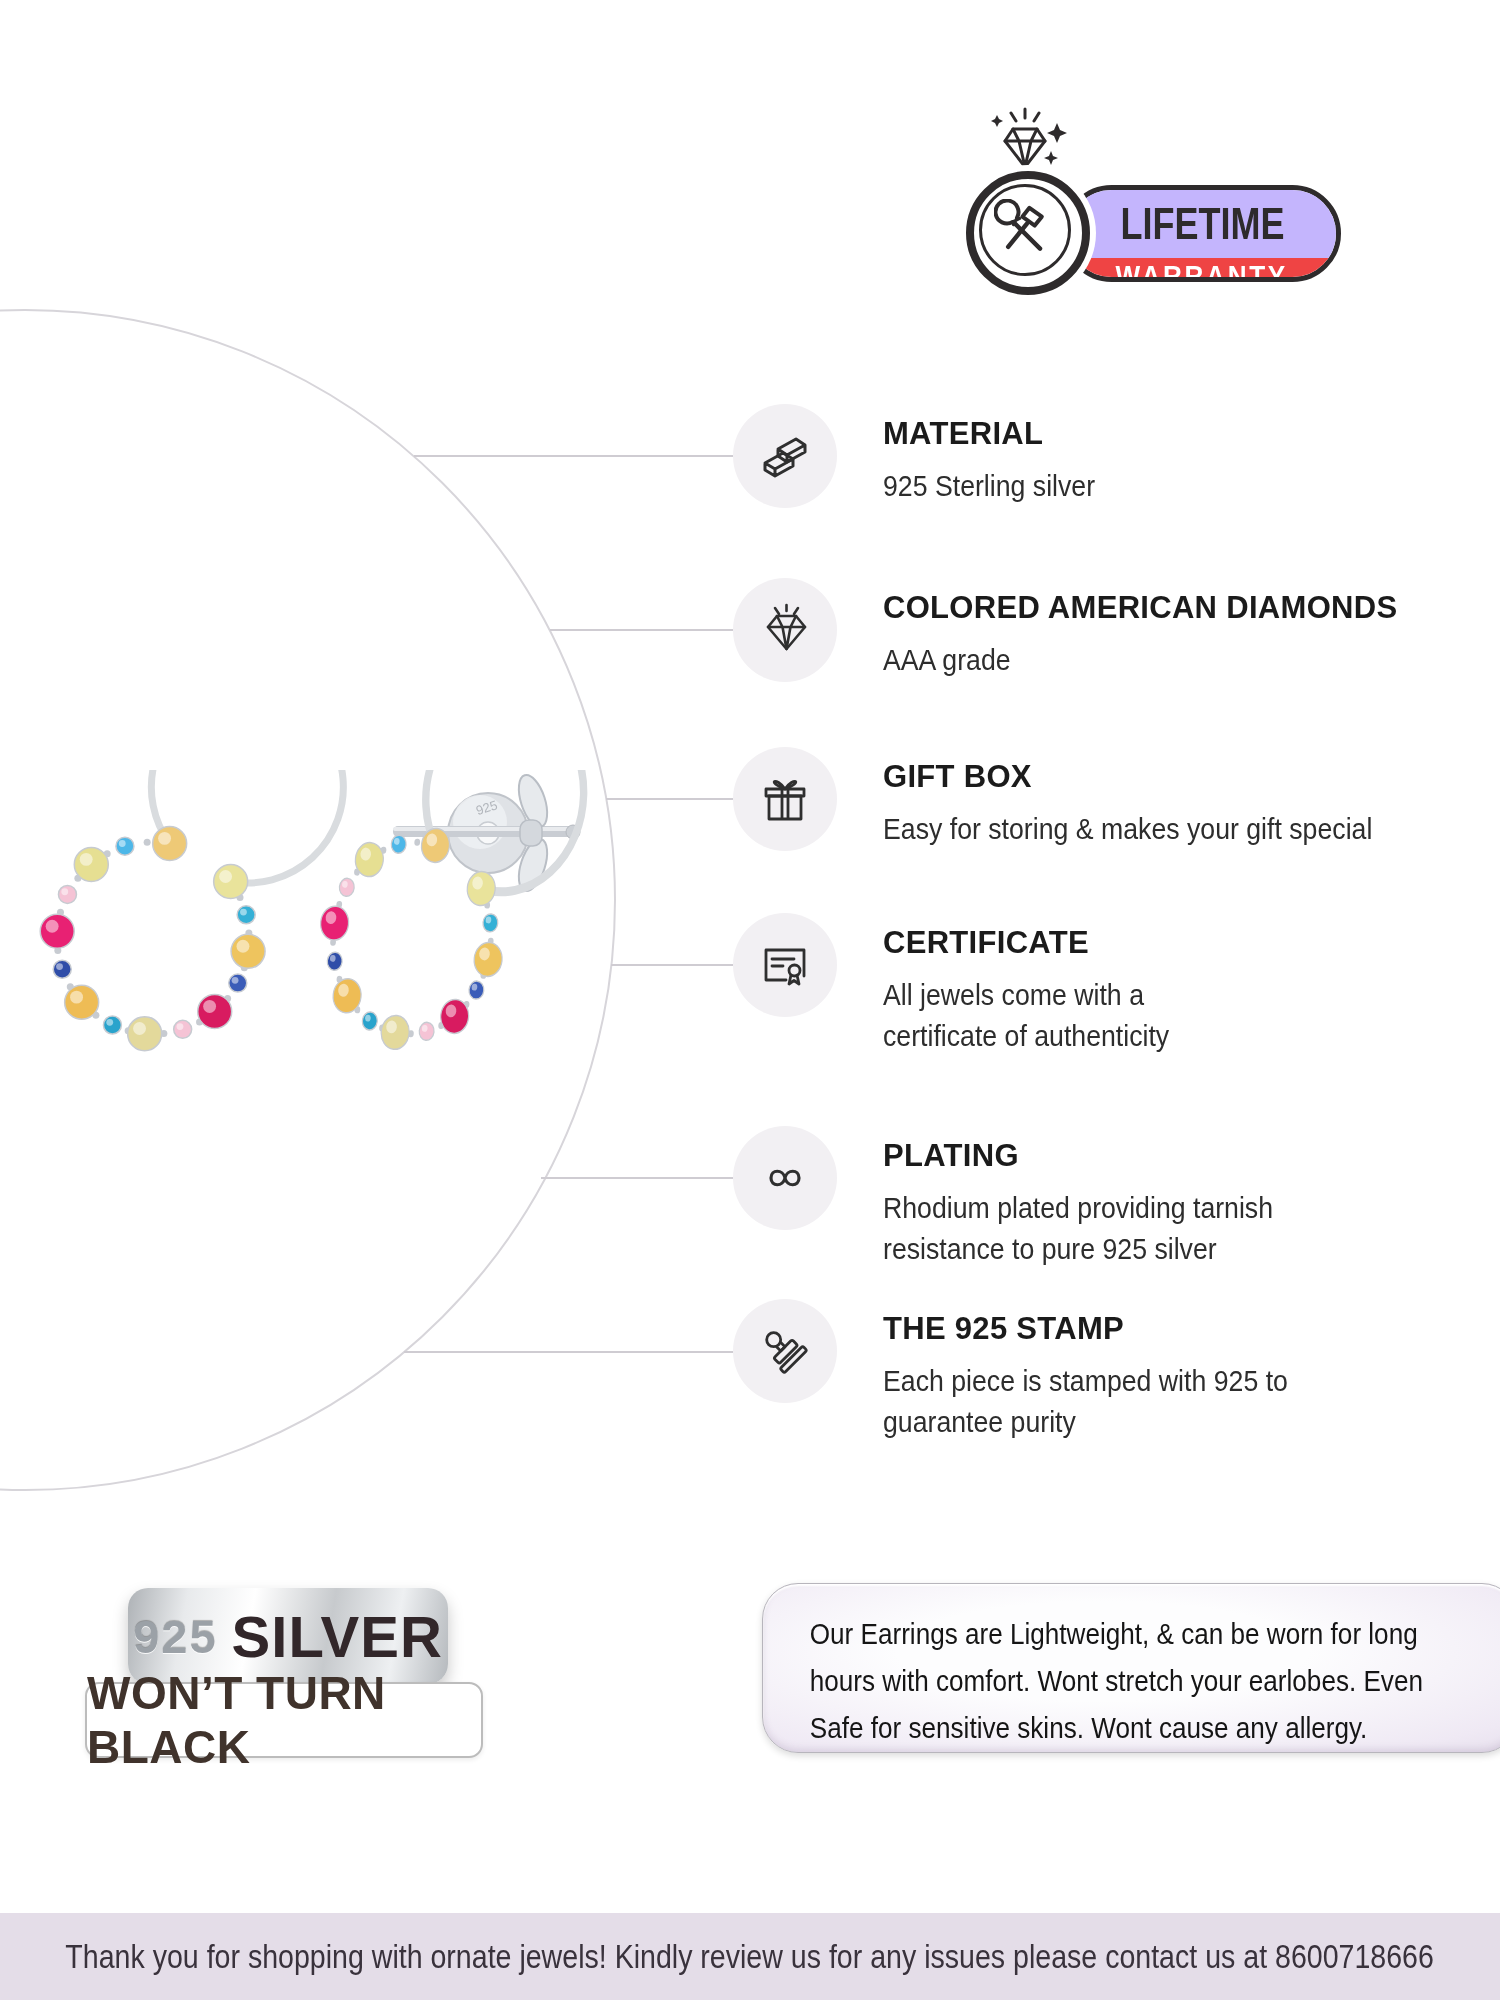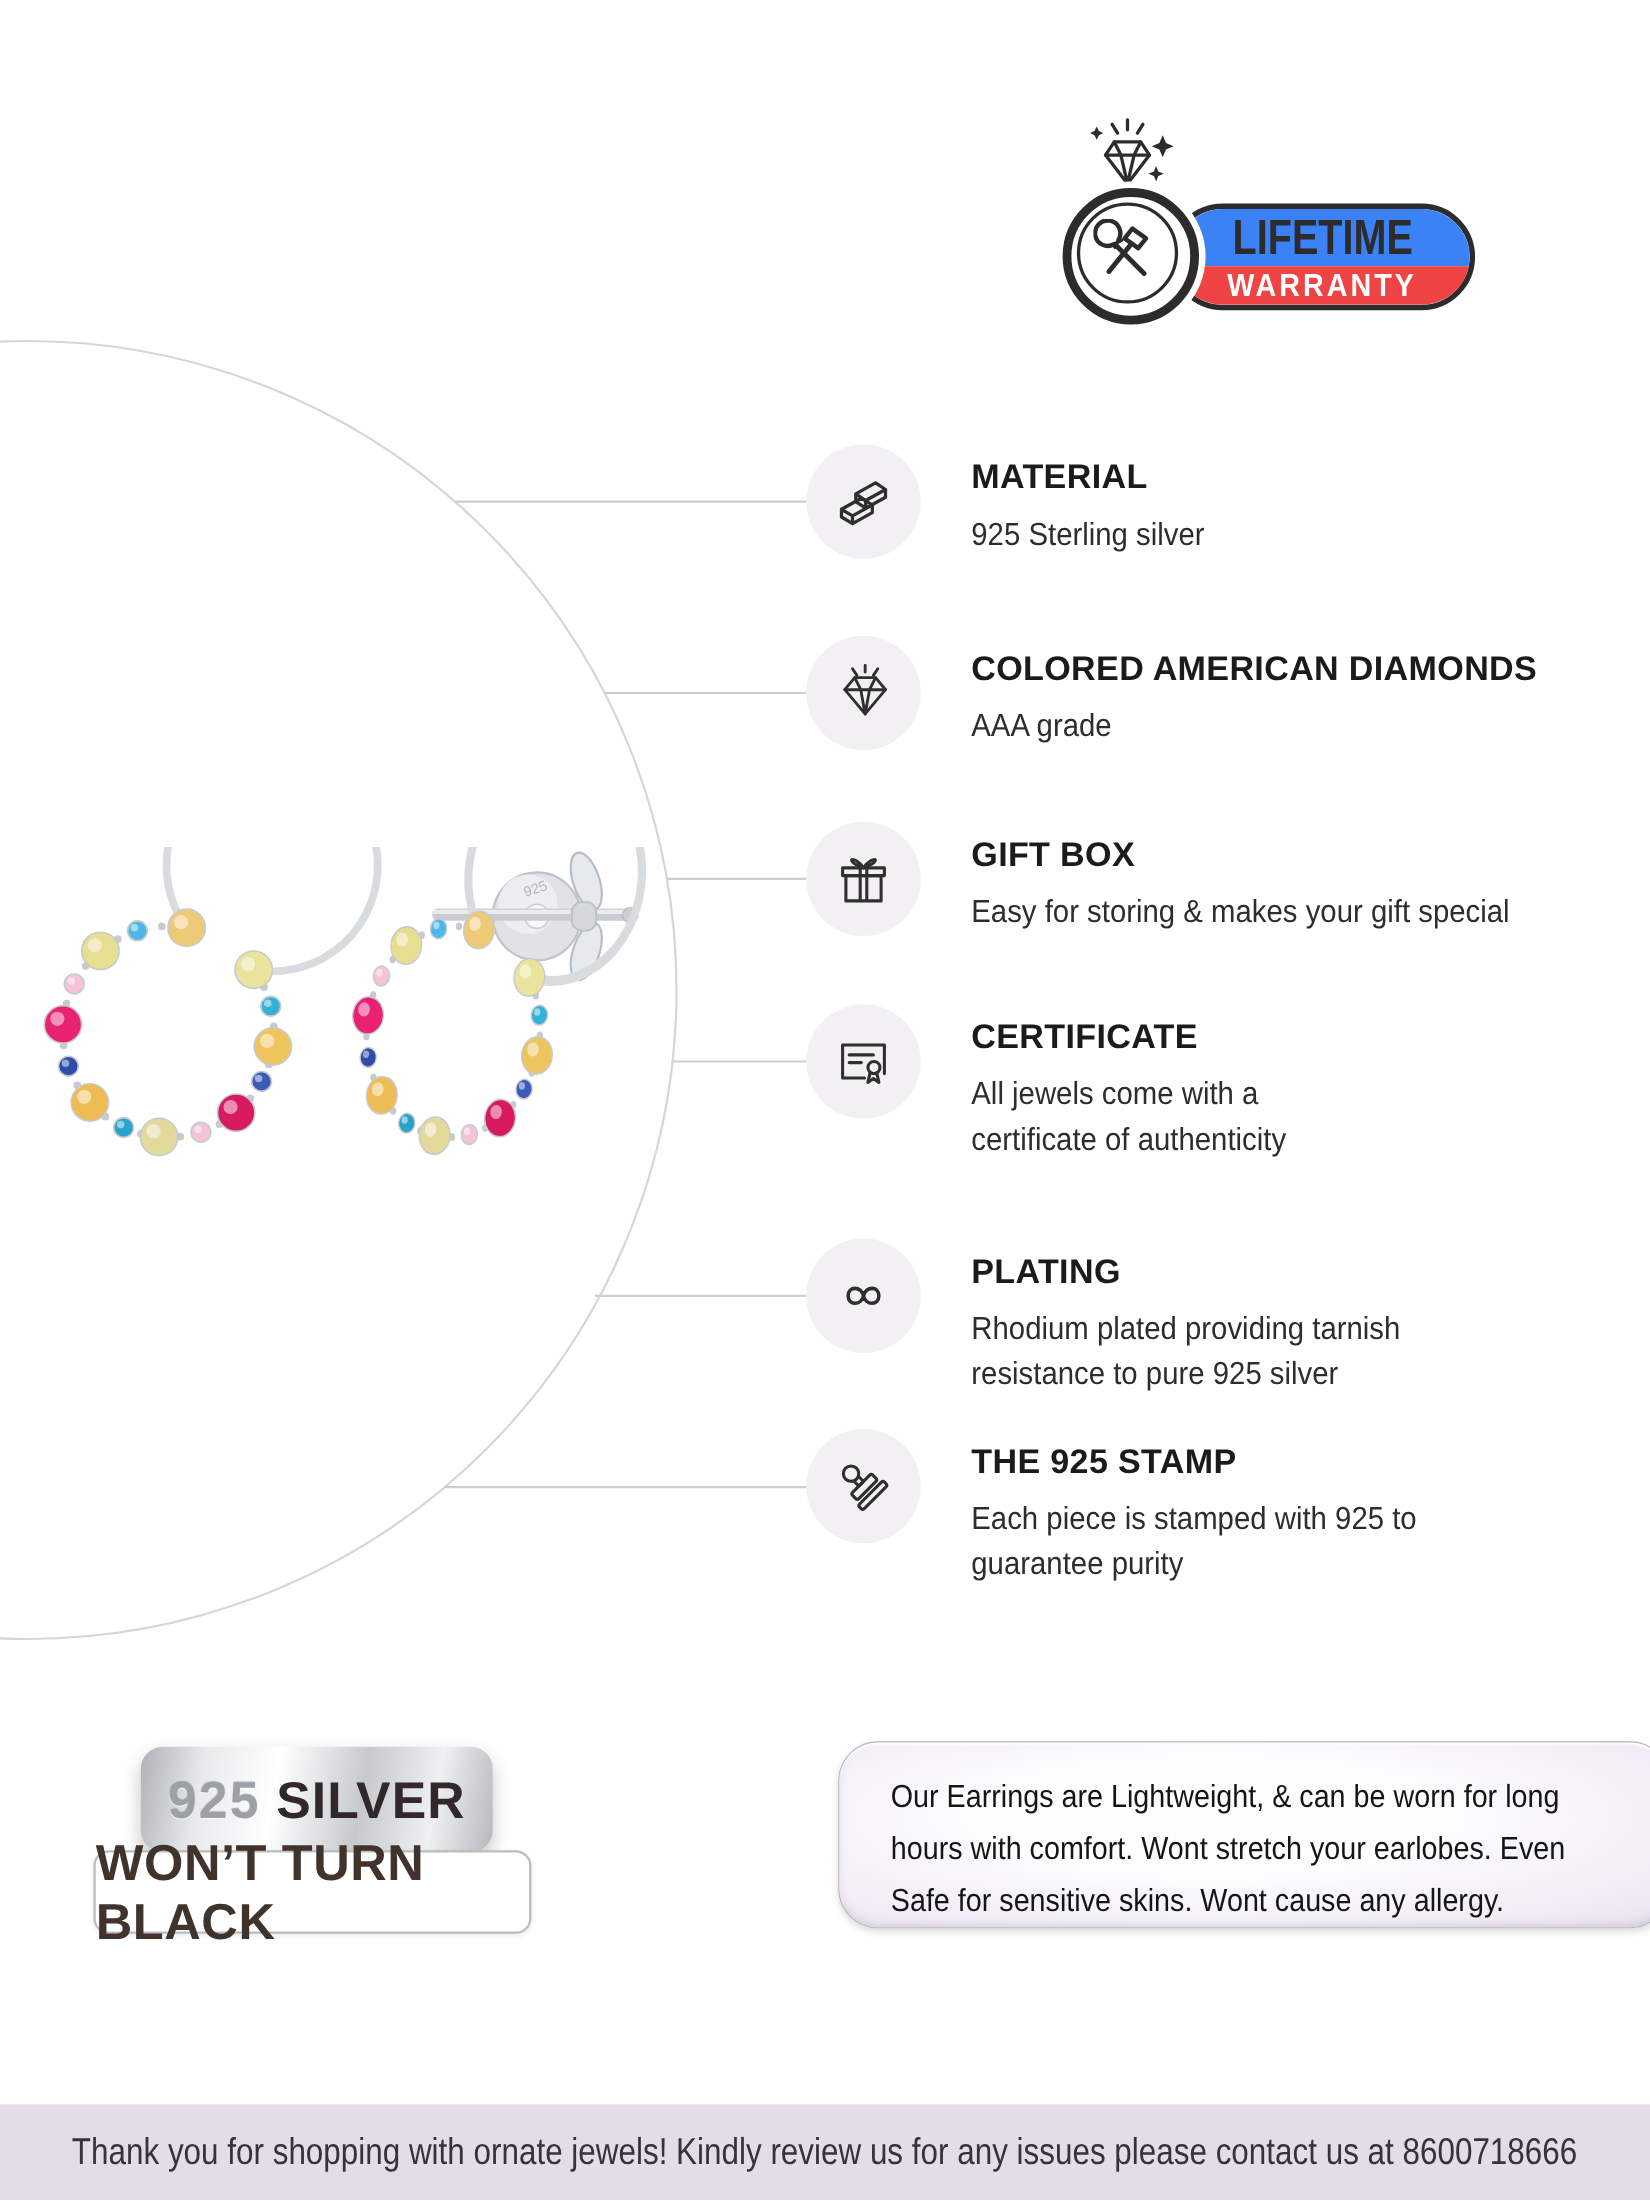--- a/index.html
+++ b/index.html
@@ -9,21 +9,21 @@
 
   
   #decor{position:absolute;left:0;top:0;z-index:1;}
   
   #earrings{position:absolute;left:0;top:770px;z-index:2;}
 
   
   .wbadge{position:absolute;left:963px;top:103px;width:400px;height:195px;z-index:3;}
   .wpill{position:absolute;left:100px;top:82px;width:278px;height:97px;border:5px solid #2e2b2c;
          border-radius:50px;overflow:hidden;background:#fff;box-sizing:border-box;}
-  .wpill .wtop{height:52px;display:flex;align-items:center;justify-content:center;background:#3b82f6;}
+  .wpill .wtop{height:68px;display:flex;align-items:center;justify-content:center;background:#c4b5fd;}
   .wpill .wtop span{font-size:45px;font-weight:800;letter-spacing:0;color:#2e2b2c;transform:scaleX(.8);white-space:nowrap;}
   .wpill .wbot{height:35px;display:flex;align-items:flex-end;justify-content:center;background:#ef4444;}
   .wpill .wbot span{font-size:29px;font-weight:800;letter-spacing:3px;color:#fff;transform:scaleX(.9);white-space:nowrap;}
   .wcircle{position:absolute;left:3px;top:68px;width:108px;height:108px;border-radius:50%;
            border:8px solid #2e2b2c;background:#fff;box-shadow:0 0 0 6px #fff;z-index:2;}
   .wcircle .inner{position:absolute;left:5px;top:5px;width:92px;height:92px;border:3px solid #2e2b2c;
            border-radius:50%;box-sizing:border-box;display:flex;align-items:center;justify-content:center;}
   .wdiamond{position:absolute;left:12px;top:0px;z-index:1;}
 
   
@@ -35,21 +35,21 @@
   .fsub{margin-top:13px;font-size:29px;line-height:41px;color:#2d2d2d;white-space:nowrap;
         transform:scaleX(.92);transform-origin:0 0;}
   .r1{top:404px;} .r2{top:578px;} .r3{top:747px;} .r4{top:913px;} .r5{top:1126px;} .r6{top:1299px;}
 
   
   .silverplate{position:absolute;left:128px;top:1588px;width:320px;height:96px;border-radius:20px;z-index:3;
     background:linear-gradient(100deg,#aeb2b6 0%,#e8eaec 18%,#ffffff 38%,#c7cacd 62%,#eef0f2 82%,#b5b9bd 100%);
     box-shadow:0 8px 16px rgba(0,0,0,.22);display:flex;align-items:center;justify-content:center;}
   .silverplate .num{font-size:47px;font-weight:800;color:#9ba1a7;letter-spacing:2px;
     text-shadow:0 1px 0 rgba(255,255,255,.85),0 -1px 1px rgba(0,0,0,.28);}
-  .silverplate .word{font-size:47px;font-weight:800;color:#32272a;margin-left:14px;letter-spacing:1px;}
+  .silverplate .word{font-size:58px;font-weight:800;color:#32272a;margin-left:14px;letter-spacing:1px;}
   .wtb{position:absolute;left:85px;top:1682px;width:398px;height:76px;background:#fff;z-index:4;
     border:2px solid #bcbcbc;border-radius:14px;box-sizing:border-box;box-shadow:0 2px 5px rgba(0,0,0,.08);
     display:flex;align-items:center;justify-content:center;}
   .wtb span{font-size:46px;font-weight:700;color:#40332c;letter-spacing:.5px;}
 
   
   .infobox{position:absolute;left:762px;top:1583px;width:756px;height:170px;border-radius:36px;z-index:3;
     border:1px solid #b7b5bc;box-sizing:border-box;
     background:radial-gradient(ellipse at 45% 40%, #fdfdfe 35%, #efe9f4 85%, #e7e0ed 100%);
     box-shadow:inset 0 2px 2px #fff, inset 0 -3px 7px rgba(120,100,140,.18), 0 3px 7px rgba(0,0,0,.14);}

